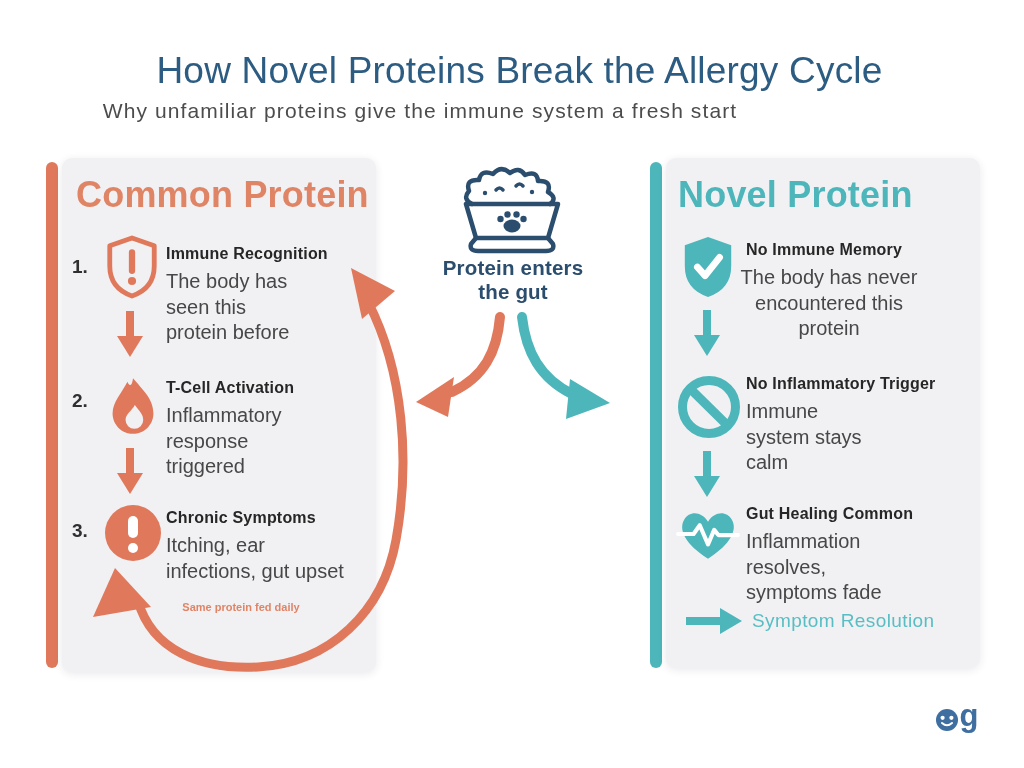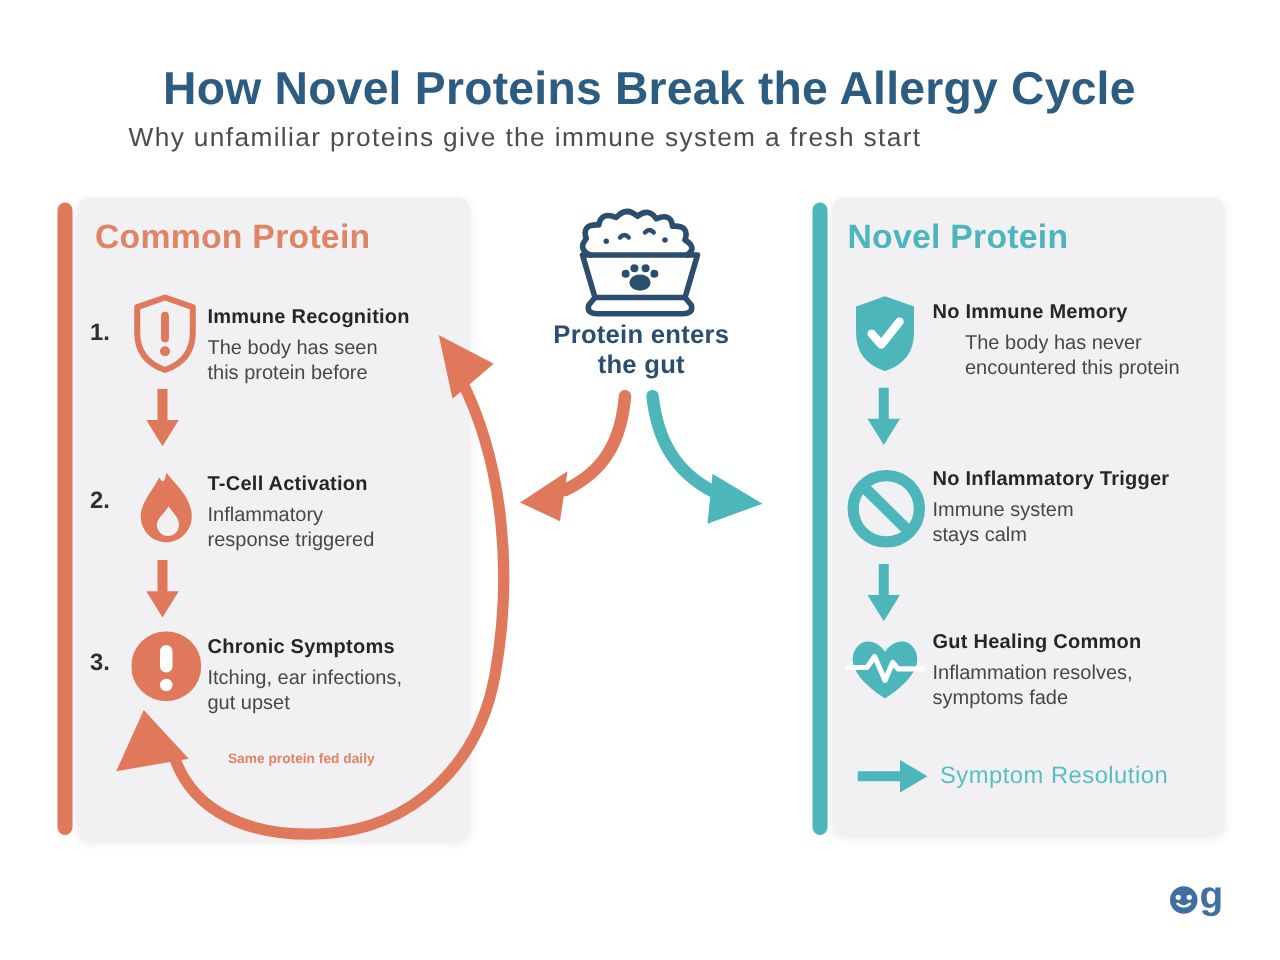--- a/index.html
+++ b/index.html
@@ -10,38 +10,38 @@
     --step_title:#262626; --step_desc:#474747;
   }
   *{margin:0;padding:0;box-sizing:border-box;}
   html,body{width:1024px;height:768px;}
   body{
     position:relative;width:1024px;height:768px;background:#ffffff;
     font-family:"Liberation Sans","DejaVu Sans",sans-serif;overflow:hidden;
   }
   .abs{position:absolute;}
   
-  .title{left:0;top:50px;width:1024px;text-align:center;font-size:37px;font-weight:bold;
+  .title{left:0;top:50px;width:1024px;text-align:center;font-size:37px;font-weight:normal;
     color:var(--title_navy);letter-spacing:.2px;padding-left:15px;}
   .subtitle{left:0;top:99px;width:840px;text-align:center;font-size:21px;font-weight:500;
     color:var(--subtitle_gray);letter-spacing:1.1px;}
   
   .accent-bar{width:12px;height:506px;top:162px;border-radius:6px;}
   .bar-orange{left:46px;background:var(--orange);}
   .bar-teal{left:650px;background:var(--teal);}
   .panel-body{top:158px;width:314px;height:514px;background:var(--panel_bg);
     border-radius:10px;box-shadow:0 2px 8px rgba(40,40,70,.10);}
   .panel-left{left:62px;}
   .panel-right{left:666px;height:510px;}
-  .panel-heading{font-size:27px;font-weight:bold;letter-spacing:.2px;}
+  .panel-heading{font-size:36px;font-weight:bold;letter-spacing:.2px;}
   .heading-orange{left:76px;top:174px;color:var(--orange_text);}
   .heading-teal{left:678px;top:174px;color:var(--teal);}
   .step-num{font-size:19px;font-weight:bold;color:#2f2f2f;}
   .step-title{font-size:16px;font-weight:bold;color:var(--step_title);letter-spacing:.2px;}
-  .step-desc{font-size:16px;color:var(--step_desc);line-height:1.28;}
+  .step-desc{font-size:20px;color:var(--step_desc);line-height:1.28;}
   .cycle-label{left:178px;top:600px;width:126px;text-align:center;font-size:11px;
     font-weight:bold;color:var(--orange_text);line-height:1.3;}
   .center-label{left:430px;top:256px;width:166px;text-align:center;font-size:20.5px;
     font-weight:bold;color:var(--navy);line-height:1.18;letter-spacing:.2px;}
   .footer-label{left:752px;top:610px;font-size:19px;font-weight:500;color:var(--teal_text);
     letter-spacing:.4px;}
   
   .logo{right:46px;top:698px;font-size:31px;font-weight:bold;color:var(--logo_blue);
     letter-spacing:-.5px;display:flex;align-items:center;}
   .logo svg{margin:6px 1px 0 1px;}
@@ -121,21 +121,21 @@
 
 <div class="abs accent-bar bar-teal"></div>
 <div class="abs panel-body panel-right"></div>
 <div class="abs panel-heading heading-teal">Novel Protein</div>
 
 <svg class="abs" style="left:679px;top:234px;" width="58" height="66" viewBox="0 0 60 66">
   <path class="fi-teal" d="M30 2 L54 10.5 L54 32 Q54 56 30 64 Q6 56 6 32 L6 10.5 Z"></path>
   <path d="M19 33 L27 42 L42 23" fill="none" stroke="#ffffff" stroke-width="7" stroke-linecap="round" stroke-linejoin="round"></path>
 </svg>
 <div class="abs step-title" style="left:746px;top:241px;">No Immune Memory</div>
-<div class="abs step-desc" style="left:772px;top:265px;width:186px;">The body has never encountered this protein</div>
+<div class="abs step-desc" style="left:736px;top:265px;width:186px;text-align:center;">The body has never encountered this protein</div>
 
 <svg class="abs" style="left:694px;top:310px;" width="26" height="46" viewBox="0 0 26 46">
   <rect class="fi-teal" x="9" y="0" width="8" height="26"></rect>
     <polygon class="fi-teal" points="0,25 26,25 13,46"></polygon>
 </svg>
 
 <svg class="abs" style="left:677px;top:375px;" width="64" height="64" viewBox="0 0 64 64">
   <circle class="st-teal" cx="32" cy="32" r="26.5" stroke-width="9"></circle>
   <line class="st-teal" x1="14" y1="14.5" x2="50" y2="50" stroke-width="9"></line>
 </svg>

